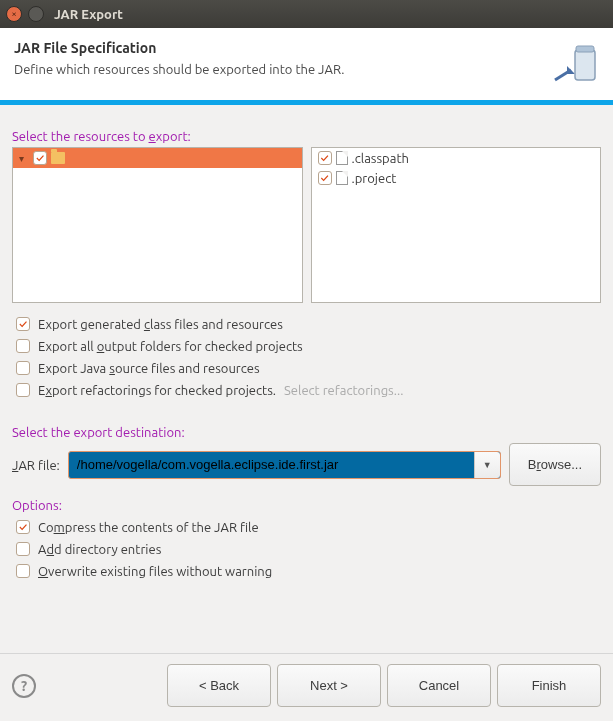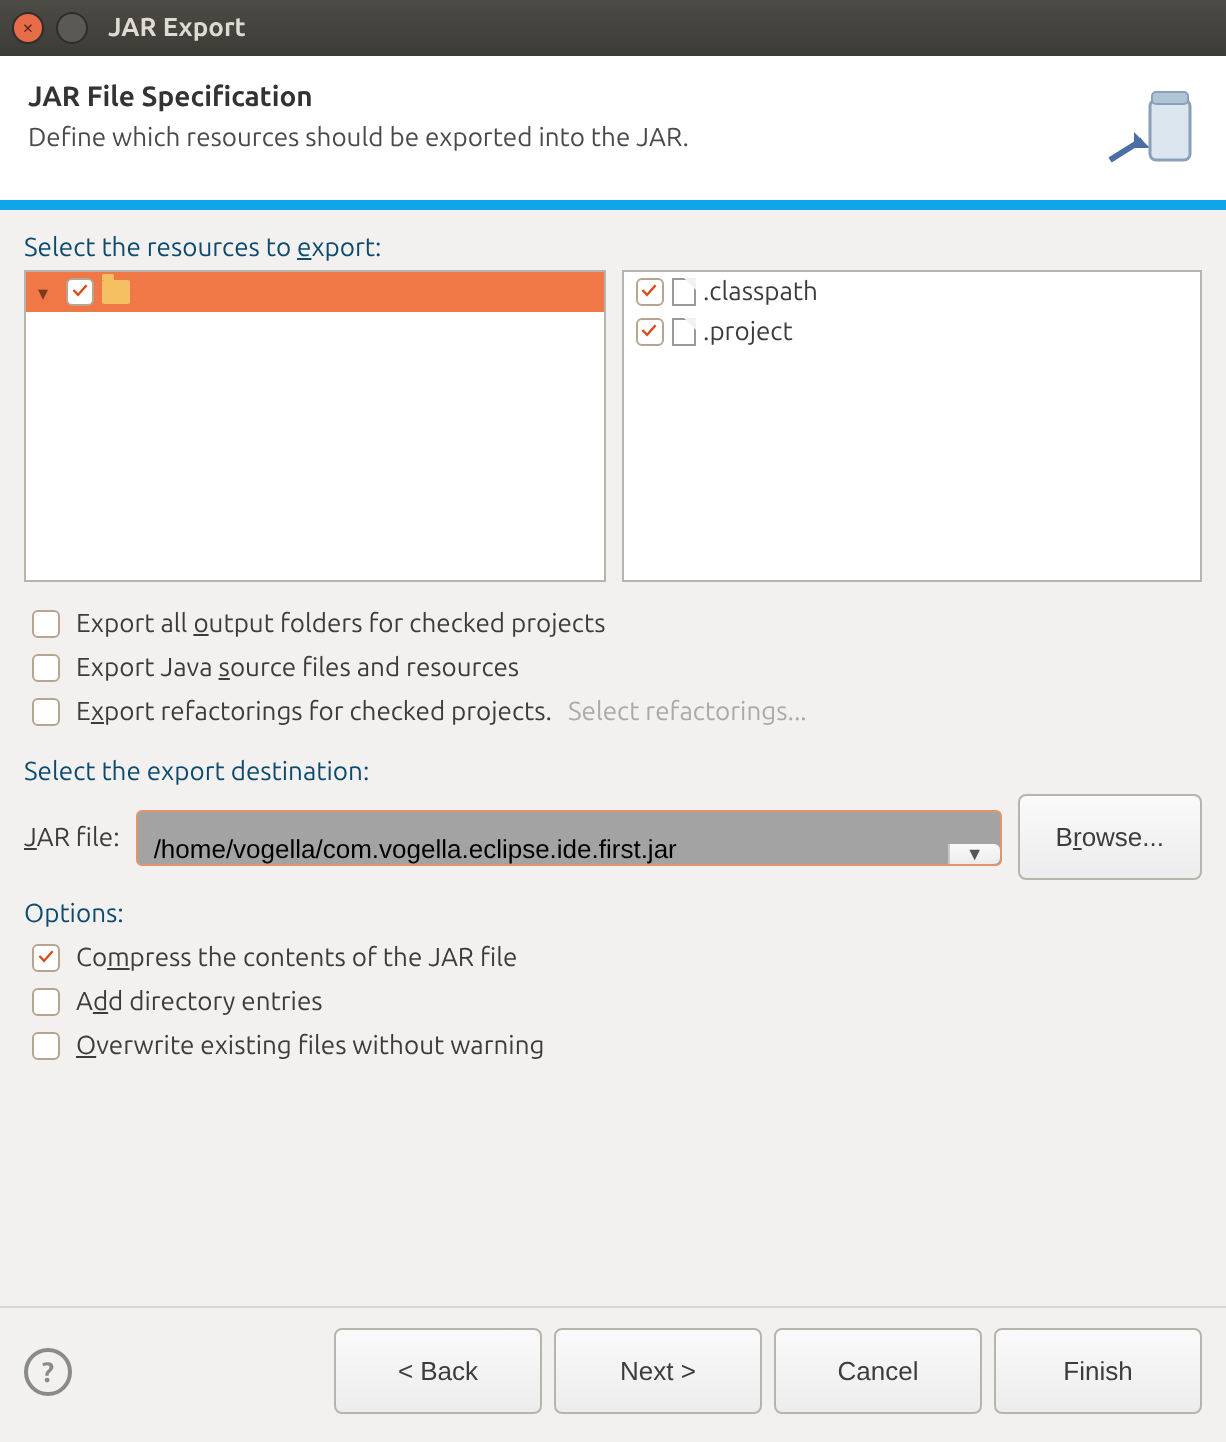--- a/index.html
+++ b/index.html
@@ -60,22 +60,23 @@
 .jar-icon {
   width: 46px; height: 46px;
   position: relative;
 }
 .jar-icon svg { width: 100%; height: 100%; }
 .content {
   padding: 12px 12px 0 12px;
 }
 .section-label {
   font-size: 13px;
-  color: #0c4a6e;
+  color: #a21caf;
   margin-bottom: 4px;
+  margin-top: 12px;
 }
 .underline { text-decoration: underline; }
 .tree-row {
   display: flex;
   gap: 8px;
   margin-bottom: 10px;
 }
 .tree-pane {
   flex: 1;
   height: 156px;
@@ -161,22 +162,21 @@
   align-items: center;
   gap: 8px;
   margin: 4px 0 10px 0;
 }
 .combo {
   flex: 1;
   display: flex;
   border: 1px solid #e29569;
   border-radius: 3px;
   height: 28px;
-  background: #a3a3a3;
-  align-items: flex-end;
+  background: #0369a1;
 }
 .combo input {
   flex: 1;
   border: none;
   padding: 0 8px;
   font-size: 13px;
   outline: none;
   background: transparent;
 }
 .combo .drop {
@@ -272,20 +272,24 @@
       </div>
       <div class="tree-item">
         <span class="checkbox checked"></span>
         <span class="file-icon"></span>
         <span>.project</span>
       </div>
     </div>
   </div>
 
   <div class="option-row">
+    <span class="checkbox checked"></span>
+    <span>Export generated <span class="underline">c</span>lass files and resources</span>
+  </div>
+  <div class="option-row">
     <span class="checkbox"></span>
     <span>Export all <span class="underline">o</span>utput folders for checked projects</span>
   </div>
   <div class="option-row">
     <span class="checkbox"></span>
     <span>Export Java <span class="underline">s</span>ource files and resources</span>
   </div>
   <div class="option-row">
     <span class="checkbox"></span>
     <span>E<span class="underline">x</span>port refactorings for checked projects.</span>

